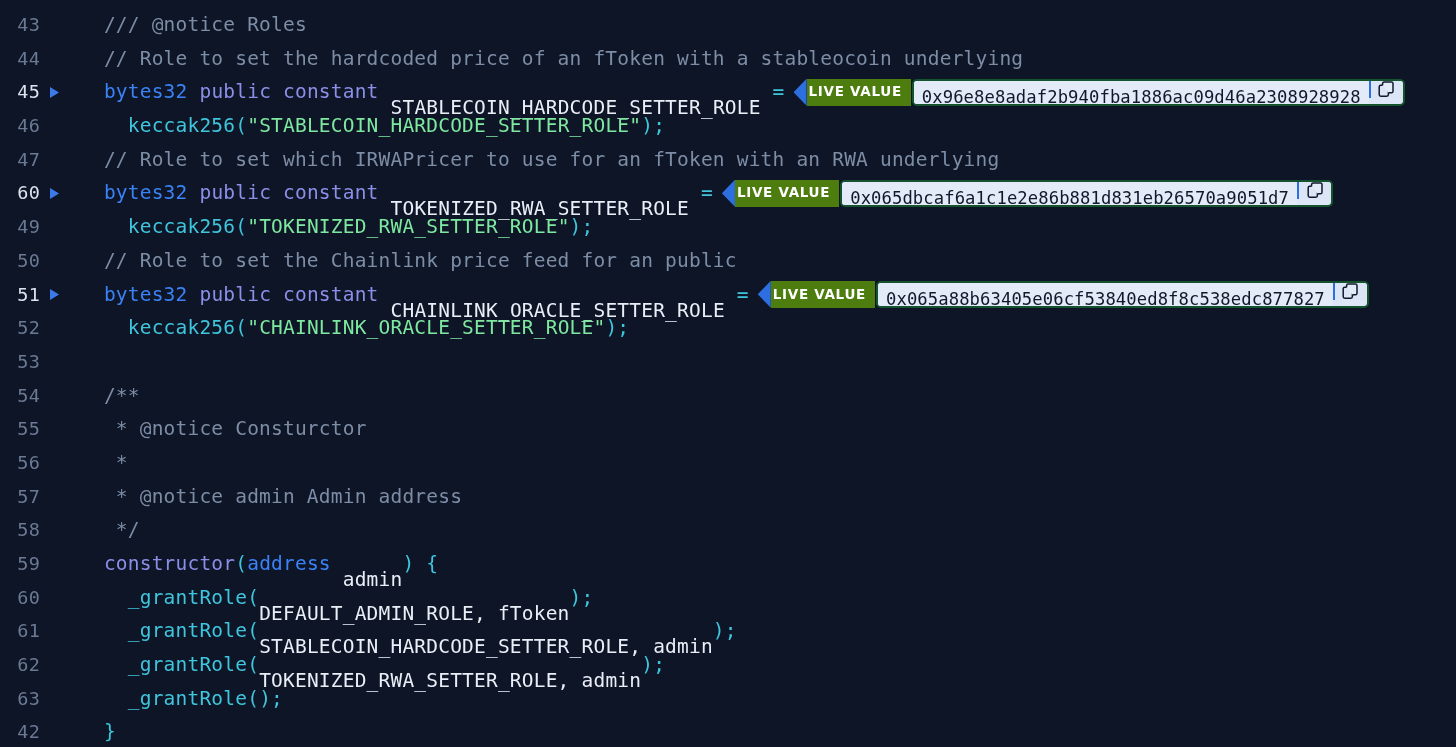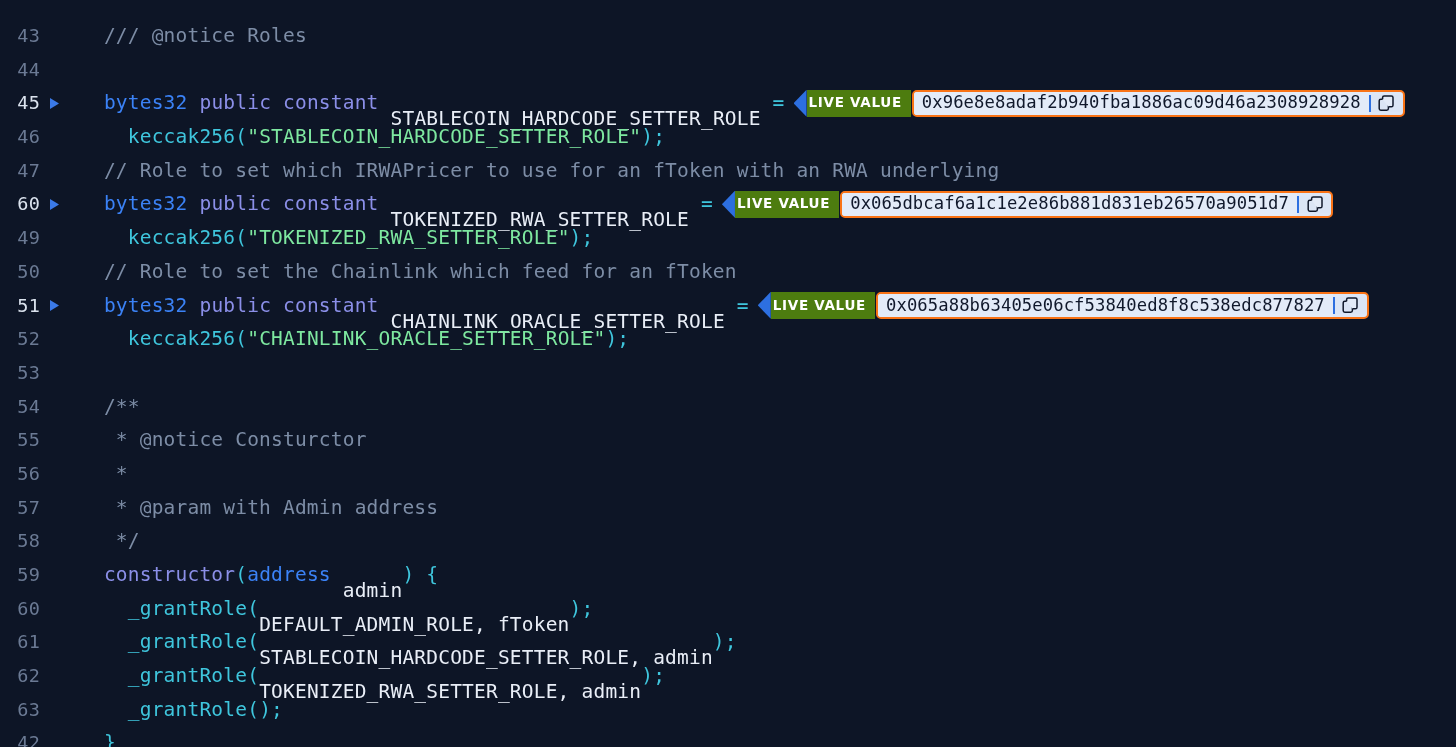--- a/index.html
+++ b/index.html
@@ -11,21 +11,21 @@
     width: 1456px; height: 747px;
     overflow: hidden;
     font-family: "DejaVu Sans Mono", "Liberation Mono", monospace;
   }
 
   #editor {
     position: relative;
     width: 1292px;
     height: 747px;
     background: #0d1526;
-    padding-top: 19px;
+    padding-top: 8px;
   }
 
   .line {
     position: relative;
     display: flex;
     align-items: center;
     height: 33.7px;
     white-space: pre;
     font-size: 19.5px;
     line-height: 33.7px;
@@ -93,23 +93,23 @@
     font-size: 13.5px;
     font-weight: bold;
     letter-spacing: 0.7px;
     display: flex;
     align-items: center;
     padding: 0 9px 0 2px;
     font-family: "DejaVu Sans", "Liberation Sans", sans-serif;
   }
   .badge-body {
     display: flex;
-    align-items: center;
+    align-items: flex-start;
     background: #dde7f7;
-    border: 2px solid #f97316;
+    border: 2px solid #14532d;
     border-radius: 5px;
     margin-left: 1px;
     overflow: hidden;
   }
   .badge-value {
     color: #10182b;
     font-family: "DejaVu Sans Mono", "Liberation Mono", monospace;
     font-size: 17.2px;
     letter-spacing: 0.1px;
     display: flex;
@@ -126,49 +126,49 @@
     background: #dbe5f5;
     cursor: pointer;
   }
   .badge-copy svg { display: block; }
 </style>
 </head>
 <body>
 
 <div id="editor">
     <div class="line"><div class="gutter">43</div><div class="marker"></div><div class="code"><span>  </span><span class="cm">/// @notice Roles</span></div></div>
-    <div class="line"><div class="gutter">44</div><div class="marker"></div><div class="code"><span>  </span></div></div>
+    <div class="line"><div class="gutter">44</div><div class="marker"></div><div class="code"><span>  </span><span class="cm">// Role to set the hardcoded price of an fToken with a stableocoin underlying</span></div></div>
     <div class="line"><div class="gutter active">45</div><div class="marker"><svg width="11" height="13" viewBox="0 0 11 13" aria-hidden="true">
           <path d="M1 1 L10 6.5 L1 12 Z" fill="#3b7ae8"></path>
         </svg></div><div class="code"><span>  </span><span class="ty">bytes32</span><span class="sp"> </span><span class="kw">public constant</span><span class="sp"> </span><span class="id">STABLECOIN_HARDCODE_SETTER_ROLE</span><span class="sp"> </span><span class="op">=</span><span class="live-badge"><span class="badge-arrow"></span><span class="badge-label">LIVE VALUE</span><span class="badge-body"><span class="badge-value">0x96e8e8adaf2b940fba1886ac09d46a2308928928</span><span class="badge-copy"><svg width="17" height="17" viewBox="0 0 17 17" aria-hidden="true">
                 <rect x="1.2" y="4.2" width="9.2" height="11" rx="1.6" fill="none" stroke="#10182b" stroke-width="1.5"></rect>
                 <path d="M4.6 4.2 V2.6 A1.6 1.6 0 0 1 6.2 1 H13.4 A1.6 1.6 0 0 1 15 2.6 V10.2 A1.6 1.6 0 0 1 13.4 11.8 H10.4" fill="#e3ebf8" stroke="#10182b" stroke-width="1.5" stroke-linejoin="round"></path>
               </svg></span></span></span></div></div>
     <div class="line"><div class="gutter">46</div><div class="marker"></div><div class="code"><span>    </span><span class="fn">keccak256</span><span class="pn">(</span><span class="str">"STABLECOIN_HARDCODE_SETTER_ROLE"</span><span class="pn">);</span></div></div>
     <div class="line"><div class="gutter">47</div><div class="marker"></div><div class="code"><span>  </span><span class="cm">// Role to set which IRWAPricer to use for an fToken with an RWA underlying</span></div></div>
     <div class="line"><div class="gutter active">60</div><div class="marker"><svg width="11" height="13" viewBox="0 0 11 13" aria-hidden="true">
           <path d="M1 1 L10 6.5 L1 12 Z" fill="#3b7ae8"></path>
         </svg></div><div class="code"><span>  </span><span class="ty">bytes32</span><span class="sp"> </span><span class="kw">public constant</span><span class="sp"> </span><span class="id">TOKENIZED_RWA_SETTER_ROLE</span><span class="sp"> </span><span class="op">=</span><span class="live-badge"><span class="badge-arrow"></span><span class="badge-label">LIVE VALUE</span><span class="badge-body"><span class="badge-value">0x065dbcaf6a1c1e2e86b881d831eb26570a9051d7</span><span class="badge-copy"><svg width="17" height="17" viewBox="0 0 17 17" aria-hidden="true">
                 <rect x="1.2" y="4.2" width="9.2" height="11" rx="1.6" fill="none" stroke="#10182b" stroke-width="1.5"></rect>
                 <path d="M4.6 4.2 V2.6 A1.6 1.6 0 0 1 6.2 1 H13.4 A1.6 1.6 0 0 1 15 2.6 V10.2 A1.6 1.6 0 0 1 13.4 11.8 H10.4" fill="#e3ebf8" stroke="#10182b" stroke-width="1.5" stroke-linejoin="round"></path>
               </svg></span></span></span></div></div>
     <div class="line"><div class="gutter">49</div><div class="marker"></div><div class="code"><span>    </span><span class="fn">keccak256</span><span class="pn">(</span><span class="str">"TOKENIZED_RWA_SETTER_ROLE"</span><span class="pn">);</span></div></div>
-    <div class="line"><div class="gutter">50</div><div class="marker"></div><div class="code"><span>  </span><span class="cm">// Role to set the Chainlink which feed for an fToken</span></div></div>
+    <div class="line"><div class="gutter">50</div><div class="marker"></div><div class="code"><span>  </span><span class="cm">// Role to set the Chainlink price feed for an public</span></div></div>
     <div class="line"><div class="gutter active">51</div><div class="marker"><svg width="11" height="13" viewBox="0 0 11 13" aria-hidden="true">
           <path d="M1 1 L10 6.5 L1 12 Z" fill="#3b7ae8"></path>
         </svg></div><div class="code"><span>  </span><span class="ty">bytes32</span><span class="sp"> </span><span class="kw">public constant</span><span class="sp"> </span><span class="id">CHAINLINK_ORACLE_SETTER_ROLE</span><span class="sp"> </span><span class="op">=</span><span class="live-badge"><span class="badge-arrow"></span><span class="badge-label">LIVE VALUE</span><span class="badge-body"><span class="badge-value">0x065a88b63405e06cf53840ed8f8c538edc877827</span><span class="badge-copy"><svg width="17" height="17" viewBox="0 0 17 17" aria-hidden="true">
                 <rect x="1.2" y="4.2" width="9.2" height="11" rx="1.6" fill="none" stroke="#10182b" stroke-width="1.5"></rect>
                 <path d="M4.6 4.2 V2.6 A1.6 1.6 0 0 1 6.2 1 H13.4 A1.6 1.6 0 0 1 15 2.6 V10.2 A1.6 1.6 0 0 1 13.4 11.8 H10.4" fill="#e3ebf8" stroke="#10182b" stroke-width="1.5" stroke-linejoin="round"></path>
               </svg></span></span></span></div></div>
     <div class="line"><div class="gutter">52</div><div class="marker"></div><div class="code"><span>    </span><span class="fn">keccak256</span><span class="pn">(</span><span class="str">"CHAINLINK_ORACLE_SETTER_ROLE"</span><span class="pn">);</span></div></div>
     <div class="line"><div class="gutter">53</div><div class="marker"></div><div class="code"><span></span></div></div>
     <div class="line"><div class="gutter">54</div><div class="marker"></div><div class="code"><span>  </span><span class="cm">/**</span></div></div>
     <div class="line"><div class="gutter">55</div><div class="marker"></div><div class="code"><span>  </span><span class="cm"> * @notice Consturctor</span></div></div>
     <div class="line"><div class="gutter">56</div><div class="marker"></div><div class="code"><span>  </span><span class="cm"> *</span></div></div>
-    <div class="line"><div class="gutter">57</div><div class="marker"></div><div class="code"><span>  </span><span class="cm"> * @param with Admin address</span></div></div>
+    <div class="line"><div class="gutter">57</div><div class="marker"></div><div class="code"><span>  </span><span class="cm"> * @notice admin Admin address</span></div></div>
     <div class="line"><div class="gutter">58</div><div class="marker"></div><div class="code"><span>  </span><span class="cm"> */</span></div></div>
     <div class="line"><div class="gutter">59</div><div class="marker"></div><div class="code"><span>  </span><span class="kw">constructor</span><span class="pn">(</span><span class="ty">address</span><span class="sp"> </span><span class="id">admin</span><span class="pn">)</span><span class="sp"> </span><span class="br">{</span></div></div>
     <div class="line"><div class="gutter">60</div><div class="marker"></div><div class="code"><span>    </span><span class="fn">_grantRole</span><span class="pn">(</span><span class="id">DEFAULT_ADMIN_ROLE, fToken</span><span class="pn">);</span></div></div>
     <div class="line"><div class="gutter">61</div><div class="marker"></div><div class="code"><span>    </span><span class="fn">_grantRole</span><span class="pn">(</span><span class="id">STABLECOIN_HARDCODE_SETTER_ROLE, admin</span><span class="pn">);</span></div></div>
     <div class="line"><div class="gutter">62</div><div class="marker"></div><div class="code"><span>    </span><span class="fn">_grantRole</span><span class="pn">(</span><span class="id">TOKENIZED_RWA_SETTER_ROLE, admin</span><span class="pn">);</span></div></div>
     <div class="line"><div class="gutter">63</div><div class="marker"></div><div class="code"><span>    </span><span class="fn">_grantRole</span><span class="pn">(</span><span class="pn">);</span></div></div>
     <div class="line"><div class="gutter">42</div><div class="marker"></div><div class="code"><span>  </span><span class="br">}</span></div></div>
   </div>
 
 </body></html>

